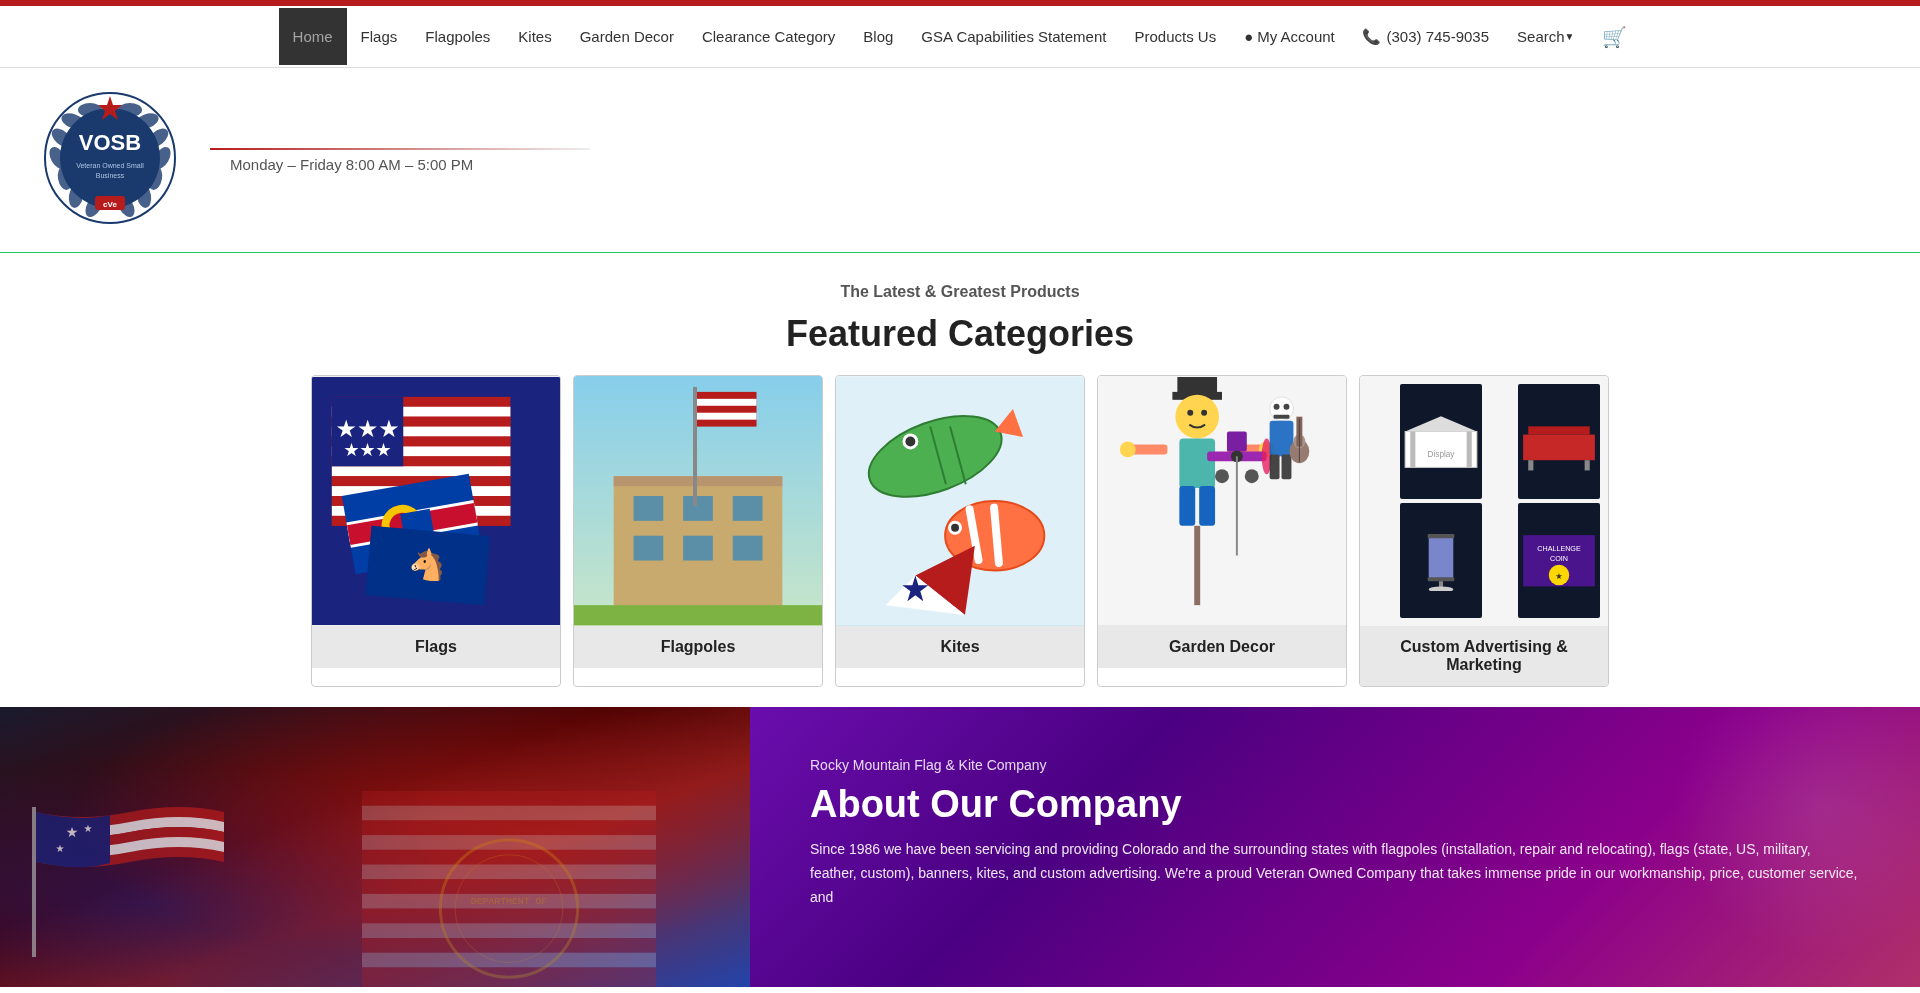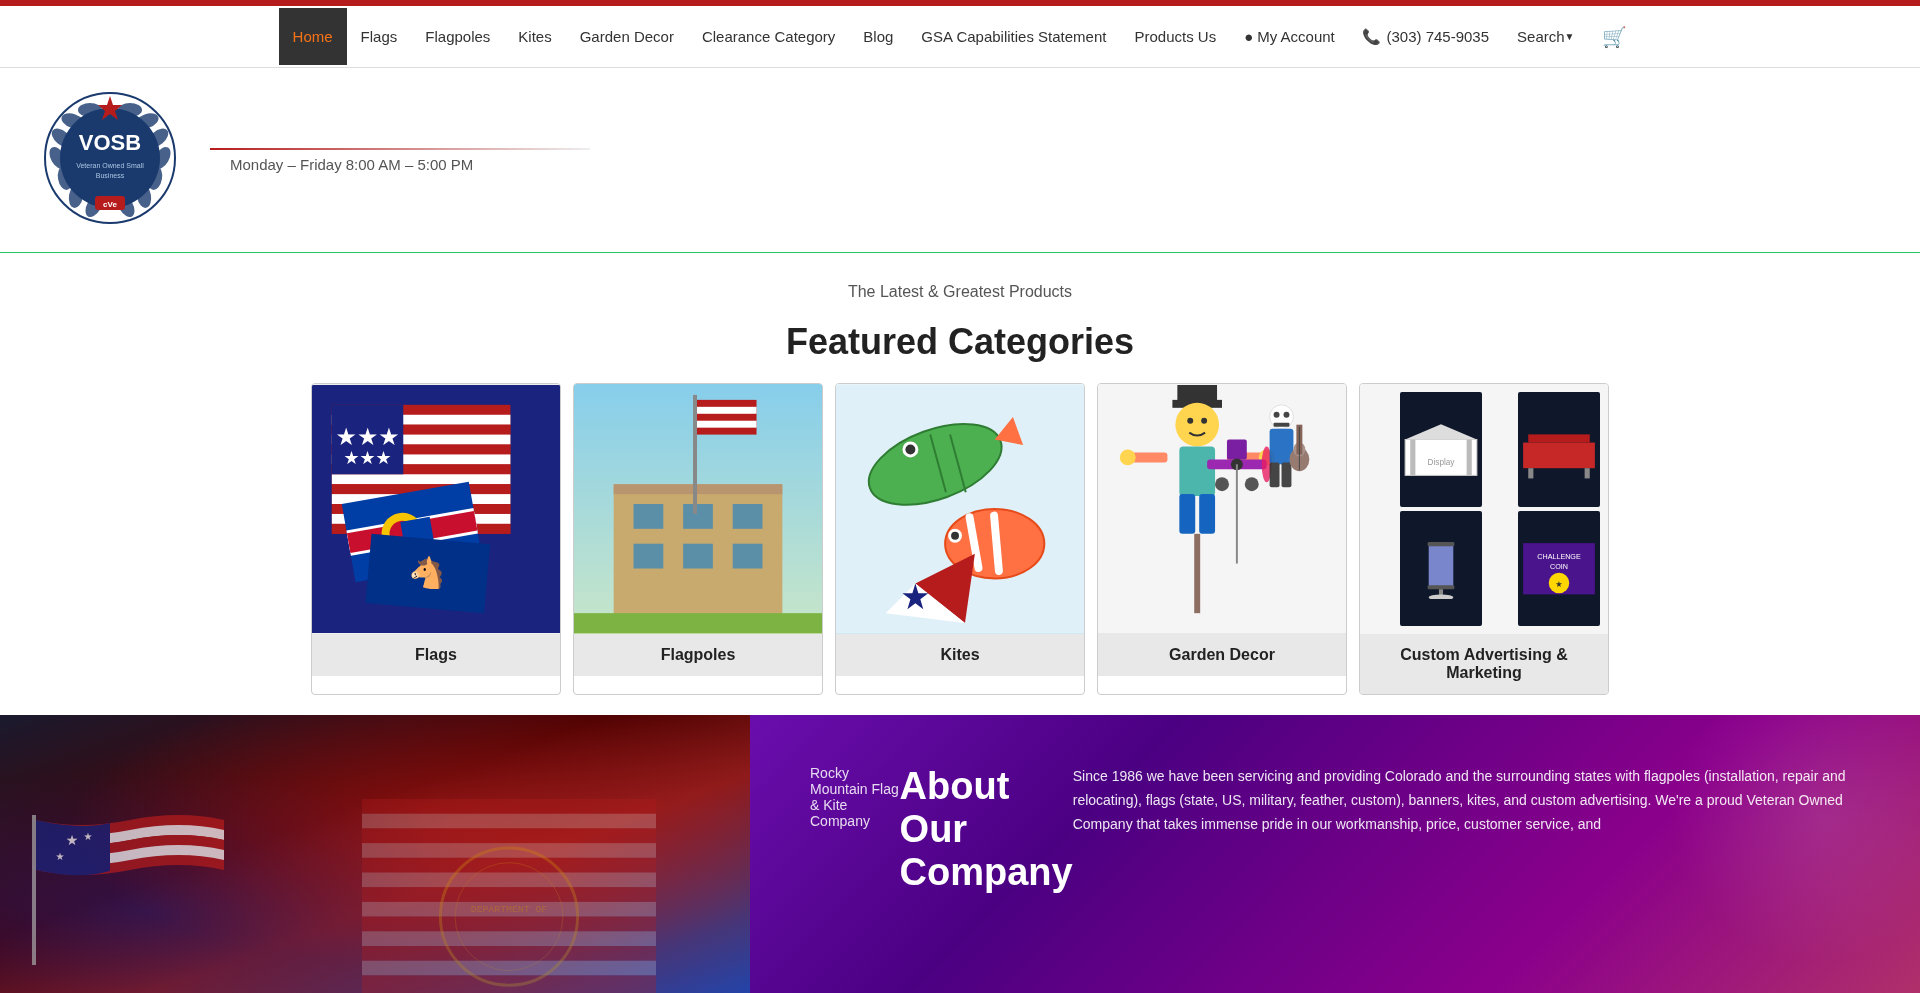--- a/index.html
+++ b/index.html
@@ -34,21 +34,21 @@
       text-decoration: none;
       color: #333;
       font-size: 15px;
       padding: 20px 14px;
       display: block;
       white-space: nowrap;
       transition: color 0.2s;
     }
     nav ul li.active a {
       background: #333;
-      color: #f97316;
+      color: #a3a3a3;
     }
     nav ul li.nav-search a {
       display: flex;
       align-items: center;
     }
     nav ul li.nav-cart a {
       font-size: 20px;
     }
     nav ul li.nav-phone a {
       display: flex;
@@ -93,21 +93,22 @@
     }
 
     
     .featured-section {
       padding: 30px 40px 20px;
       text-align: center;
     }
     .featured-section .subtitle {
       font-size: 16px;
       color: #555;
-      margin-bottom: 20px;
+      margin-bottom: 12px;
+      font-weight: bold;
     }
     .featured-section .title {
       font-size: 36px;
       font-weight: bold;
       color: #222;
       margin-bottom: 20px;
     }
     .categories-grid {
       display: flex;
       gap: 12px;
@@ -169,21 +170,21 @@
       width: 60%;
       height: 70%;
       opacity: 0.5;
       font-family: Liberation Mono, monospace;
     }
     .bottom-right {
       flex: 1;
       background: linear-gradient(135deg, #6a0dad 0%, #4b0082 30%, #8b008b 70%, #b0306a 100%);
       padding: 50px 60px;
       display: flex;
-      flex-direction: row;
+      flex-direction: column;
       justify-content: flex-start;
       position: relative;
       overflow: hidden;
     }
     .bottom-right::before {
       content: '';
       position: absolute;
       top: -50px;
       right: -50px;
       width: 300px;

